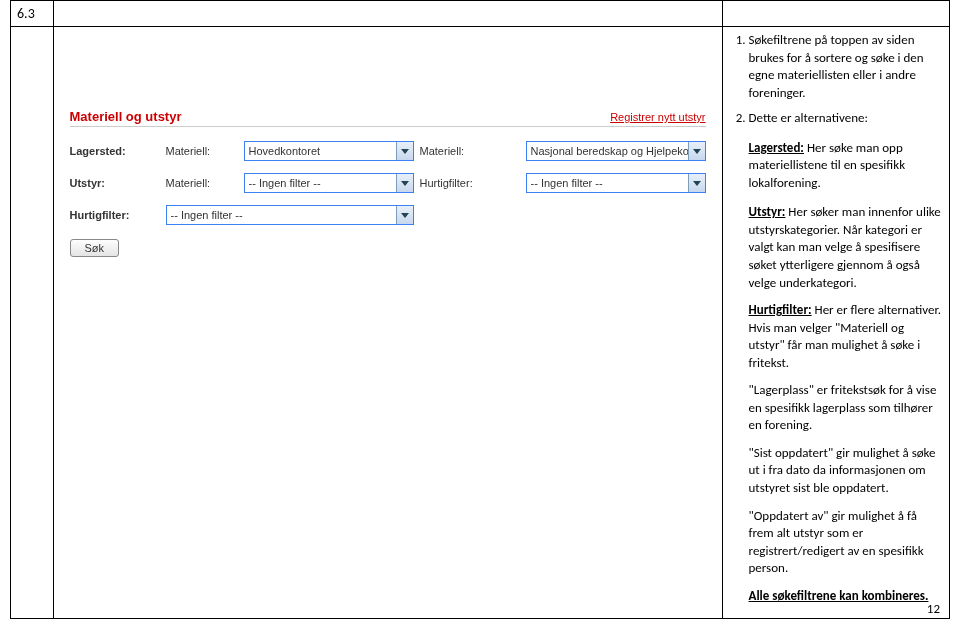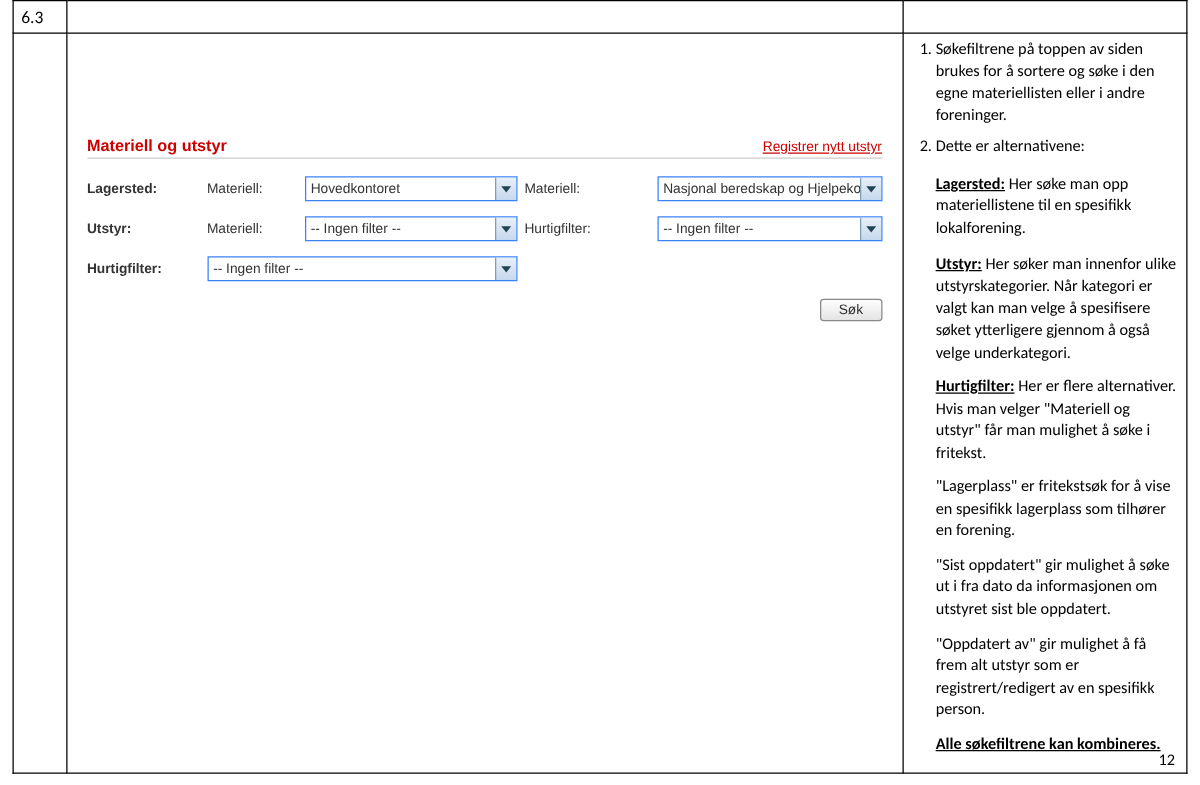--- a/index.html
+++ b/index.html
@@ -86,21 +86,21 @@
   }
   .sel .caret {
     position: absolute;
     right: 4px; top: 7px;
     width: 0; height: 0;
     border-left: 4px solid transparent;
     border-right: 4px solid transparent;
     border-top: 5px solid #245;
     z-index: 2;
   }
-  .btn-row { text-align: right; padding-top: 14px; }
+  .btn-row { text-align: left; padding-top: 14px; }
   .btn-search {
     display: inline-block;
     font-family: Arial, sans-serif;
     font-size: 11px;
     padding: 2px 14px;
     border: 1px solid #888;
     border-radius: 3px;
     background: linear-gradient(#fefefe,#e4e4e4);
     cursor: pointer;
   }

